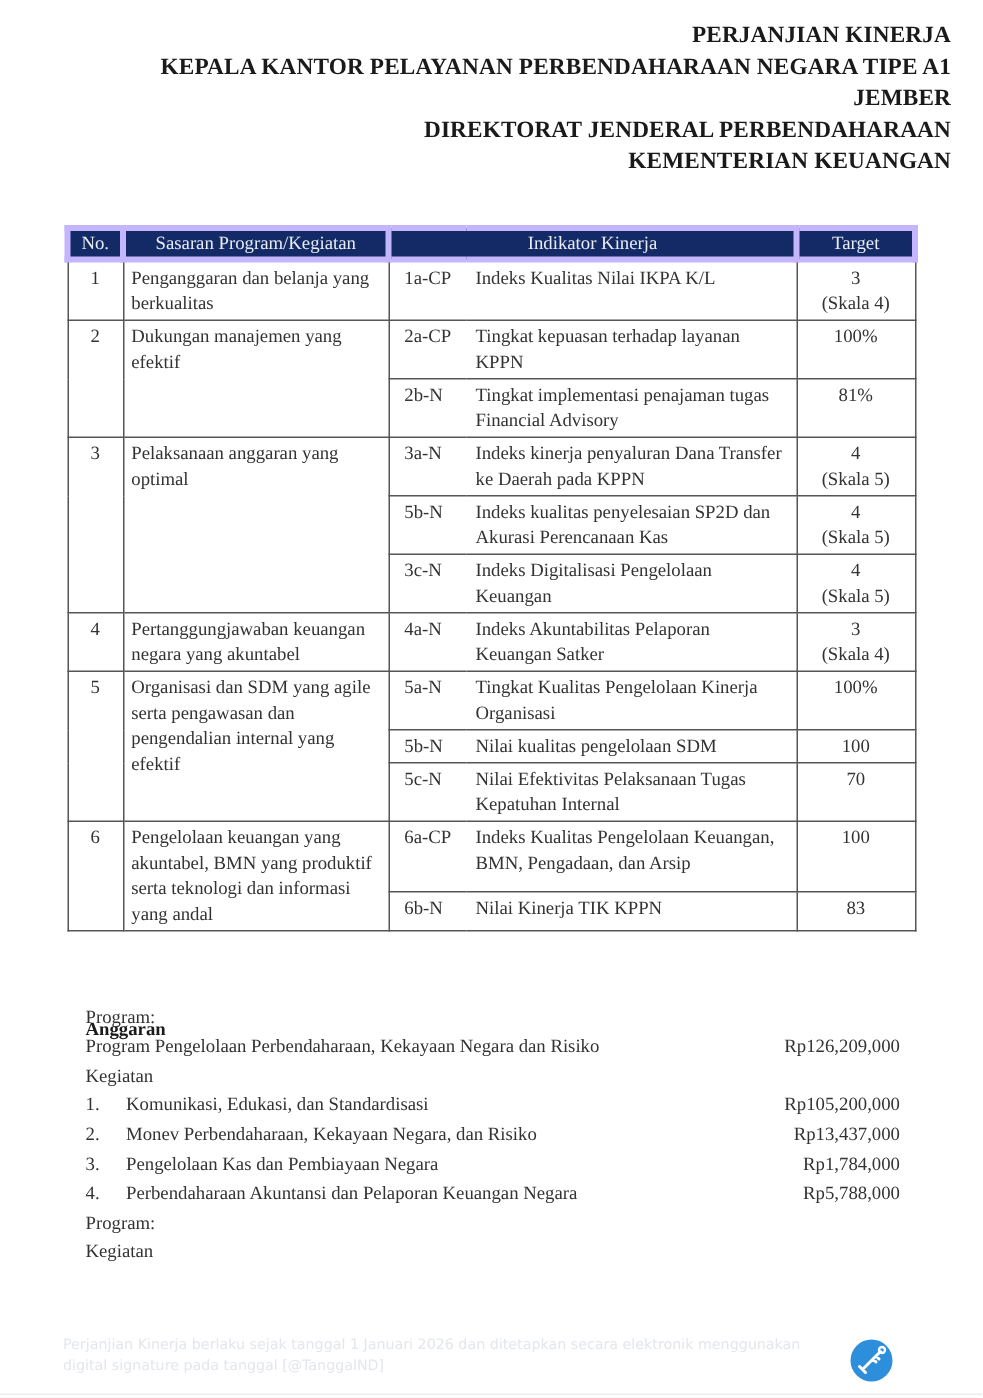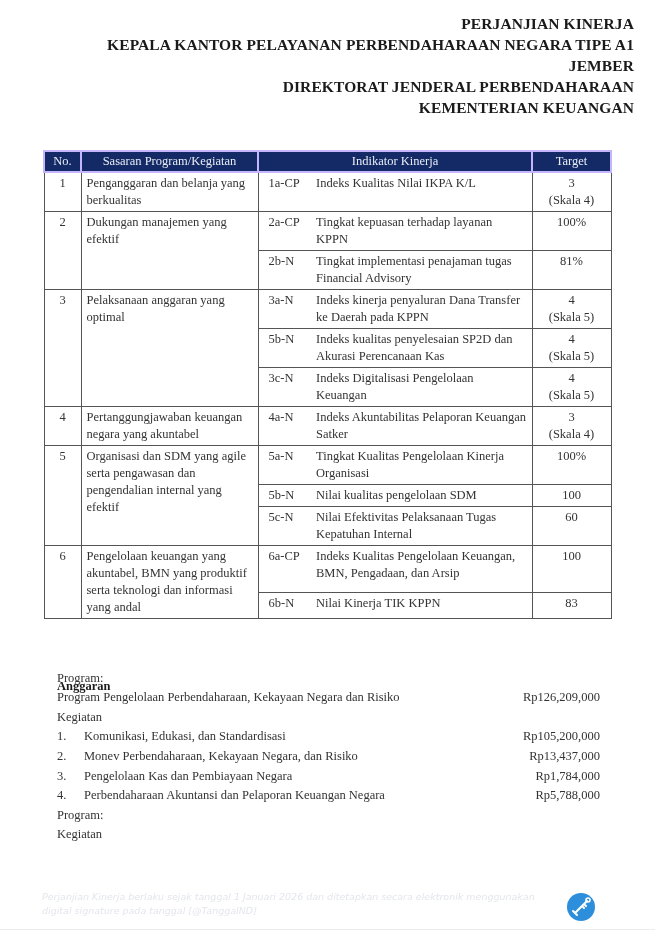--- a/index.html
+++ b/index.html
@@ -3,37 +3,37 @@
 <meta charset="utf-8">
 <style>
   * { box-sizing: border-box; margin: 0; padding: 0; }
   html, body { width: 655px; height: 932px; background: #ffffff; overflow: hidden; }
   body { font-family: "DejaVu Serif", "Liberation Serif", serif; color: #2a2a2a; position: relative; }
 
   .header { position: absolute; top: 13px; left: 0; width: 634px; text-align: right; }
   .header div { font-family: "Liberation Serif", serif; font-weight: bold; font-size: 15.5px; line-height: 21px; color: #1a1a1a; letter-spacing: 0.1px; }
 
   table.pk { position: absolute; top: 150px; left: 43px; width: 569px; border-collapse: collapse; font-family: "Liberation Serif", serif; font-size: 12.5px; line-height: 17px; color: #333; }
-  table.pk th { background: #132a66; color: #e8ecf5; font-weight: normal; height: 21px; padding: 0 4px; border: 2px solid #c4b5fd; font-size: 12.5px; }
+  table.pk th { background: #132a66; color: #e8ecf5; font-weight: normal; height: 21px; padding: 0 4px; border: 4px solid #c4b5fd; font-size: 12.5px; }
   table.pk td { border: 1px solid #555; vertical-align: top; padding: 2px 5px 2px 5px; }
   table.pk td.no { text-align: center; width: 37px; }
   table.pk td.sas { width: 177px; }
   table.pk td.code { width: 52px; border-right: none; padding-left: 10px; }
   table.pk td.ind { border-left: none; padding-left: 6px; }
   table.pk td.tgt { text-align: center; width: 79px; }
   table.pk td.tgt span { display: block; }
 
   .budget { position: absolute; top: 649px; left: 57px; width: 543px; font-family: "Liberation Serif", serif; font-size: 12.5px; color: #333; }
   .budget .row { display: flex; justify-content: space-between; height: 19.6px; line-height: 19.6px; }
   .budget .row .lbl { display: flex; }
   .budget .row .num { width: 27px; }
   .budget .head { font-weight: bold; color: #1a1a1a; }
   .budget .head .amt { padding-right: 50px; margin-top: 28px; }
 
-  .footer { position: absolute; top: 890px; left: 42px; width: 520px; font-family: "DejaVu Sans", sans-serif; font-style: italic; font-size: 9.5px; line-height: 14px; color: #e3e6ec; }
+  .footer { position: absolute; top: 890px; left: 42px; width: 520px; font-family: "DejaVu Sans", sans-serif; font-size: 9.5px; line-height: 14px; color: #e3e6ec; }
   .sig-icon { position: absolute; top: 893px; left: 567px; width: 28px; height: 28px; border-radius: 50%; background: #2d8fdb; }
   .sig-icon svg { width: 28px; height: 28px; display: block; }
   .footer-line { position: absolute; top: 929px; left: 0; width: 655px; height: 1px; background: #ececec; }
 </style>
 </head>
 <body>
 
 <div class="header">
   <div>PERJANJIAN KINERJA</div>
   <div>KEPALA KANTOR PELAYANAN PERBENDAHARAAN NEGARA TIPE A1</div>
@@ -127,21 +127,21 @@
         <td class="code">5b-N</td>
         <td class="ind">Nilai kualitas pengelolaan SDM</td>
         <td class="tgt">
           <span>100</span>
         </td>
       </tr>
       <tr>
         <td class="code">5c-N</td>
         <td class="ind">Nilai Efektivitas Pelaksanaan Tugas Kepatuhan Internal</td>
         <td class="tgt">
-          <span>60</span>
+          <span>70</span>
         </td>
       </tr>
       <tr>
         <td class="no" rowspan="2">6</td>
         <td class="sas" rowspan="2">Pengelolaan keuangan yang akuntabel, BMN yang produktif serta teknologi dan informasi yang andal</td>
         <td class="code">6a-CP</td>
         <td class="ind">Indeks Kualitas Pengelolaan Keuangan, BMN, Pengadaan, dan Arsip</td>
         <td class="tgt">
           <span>100</span>
         </td>

